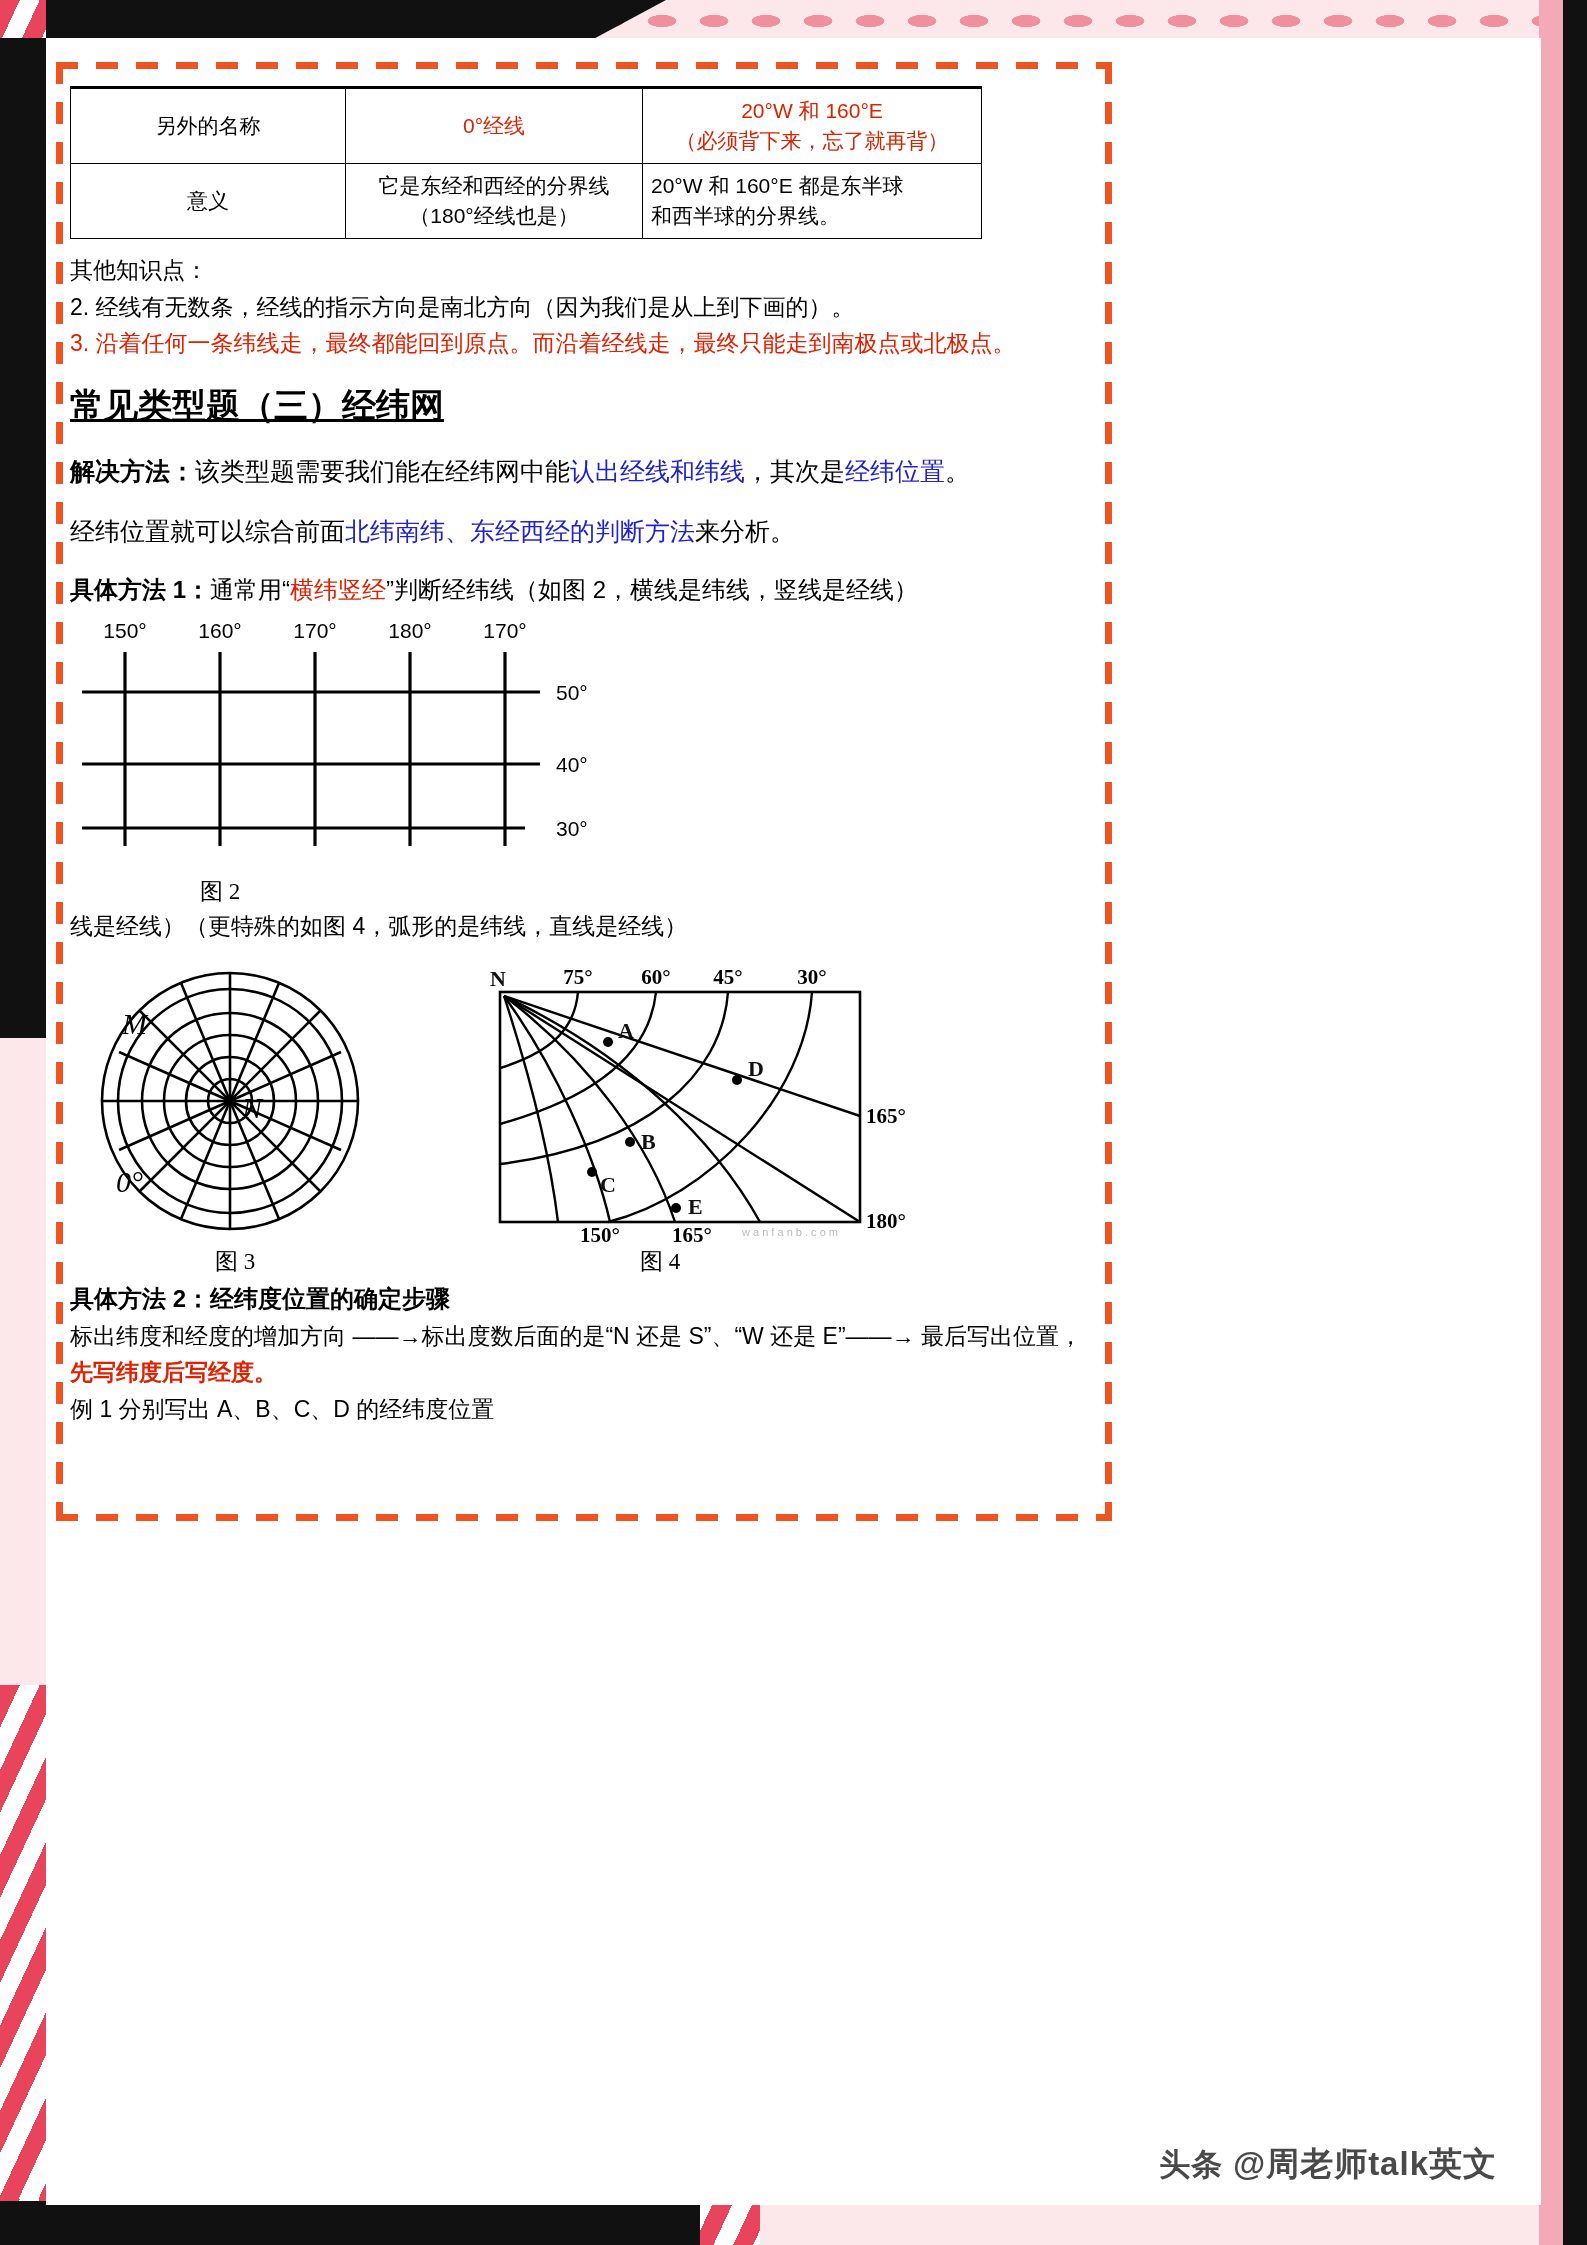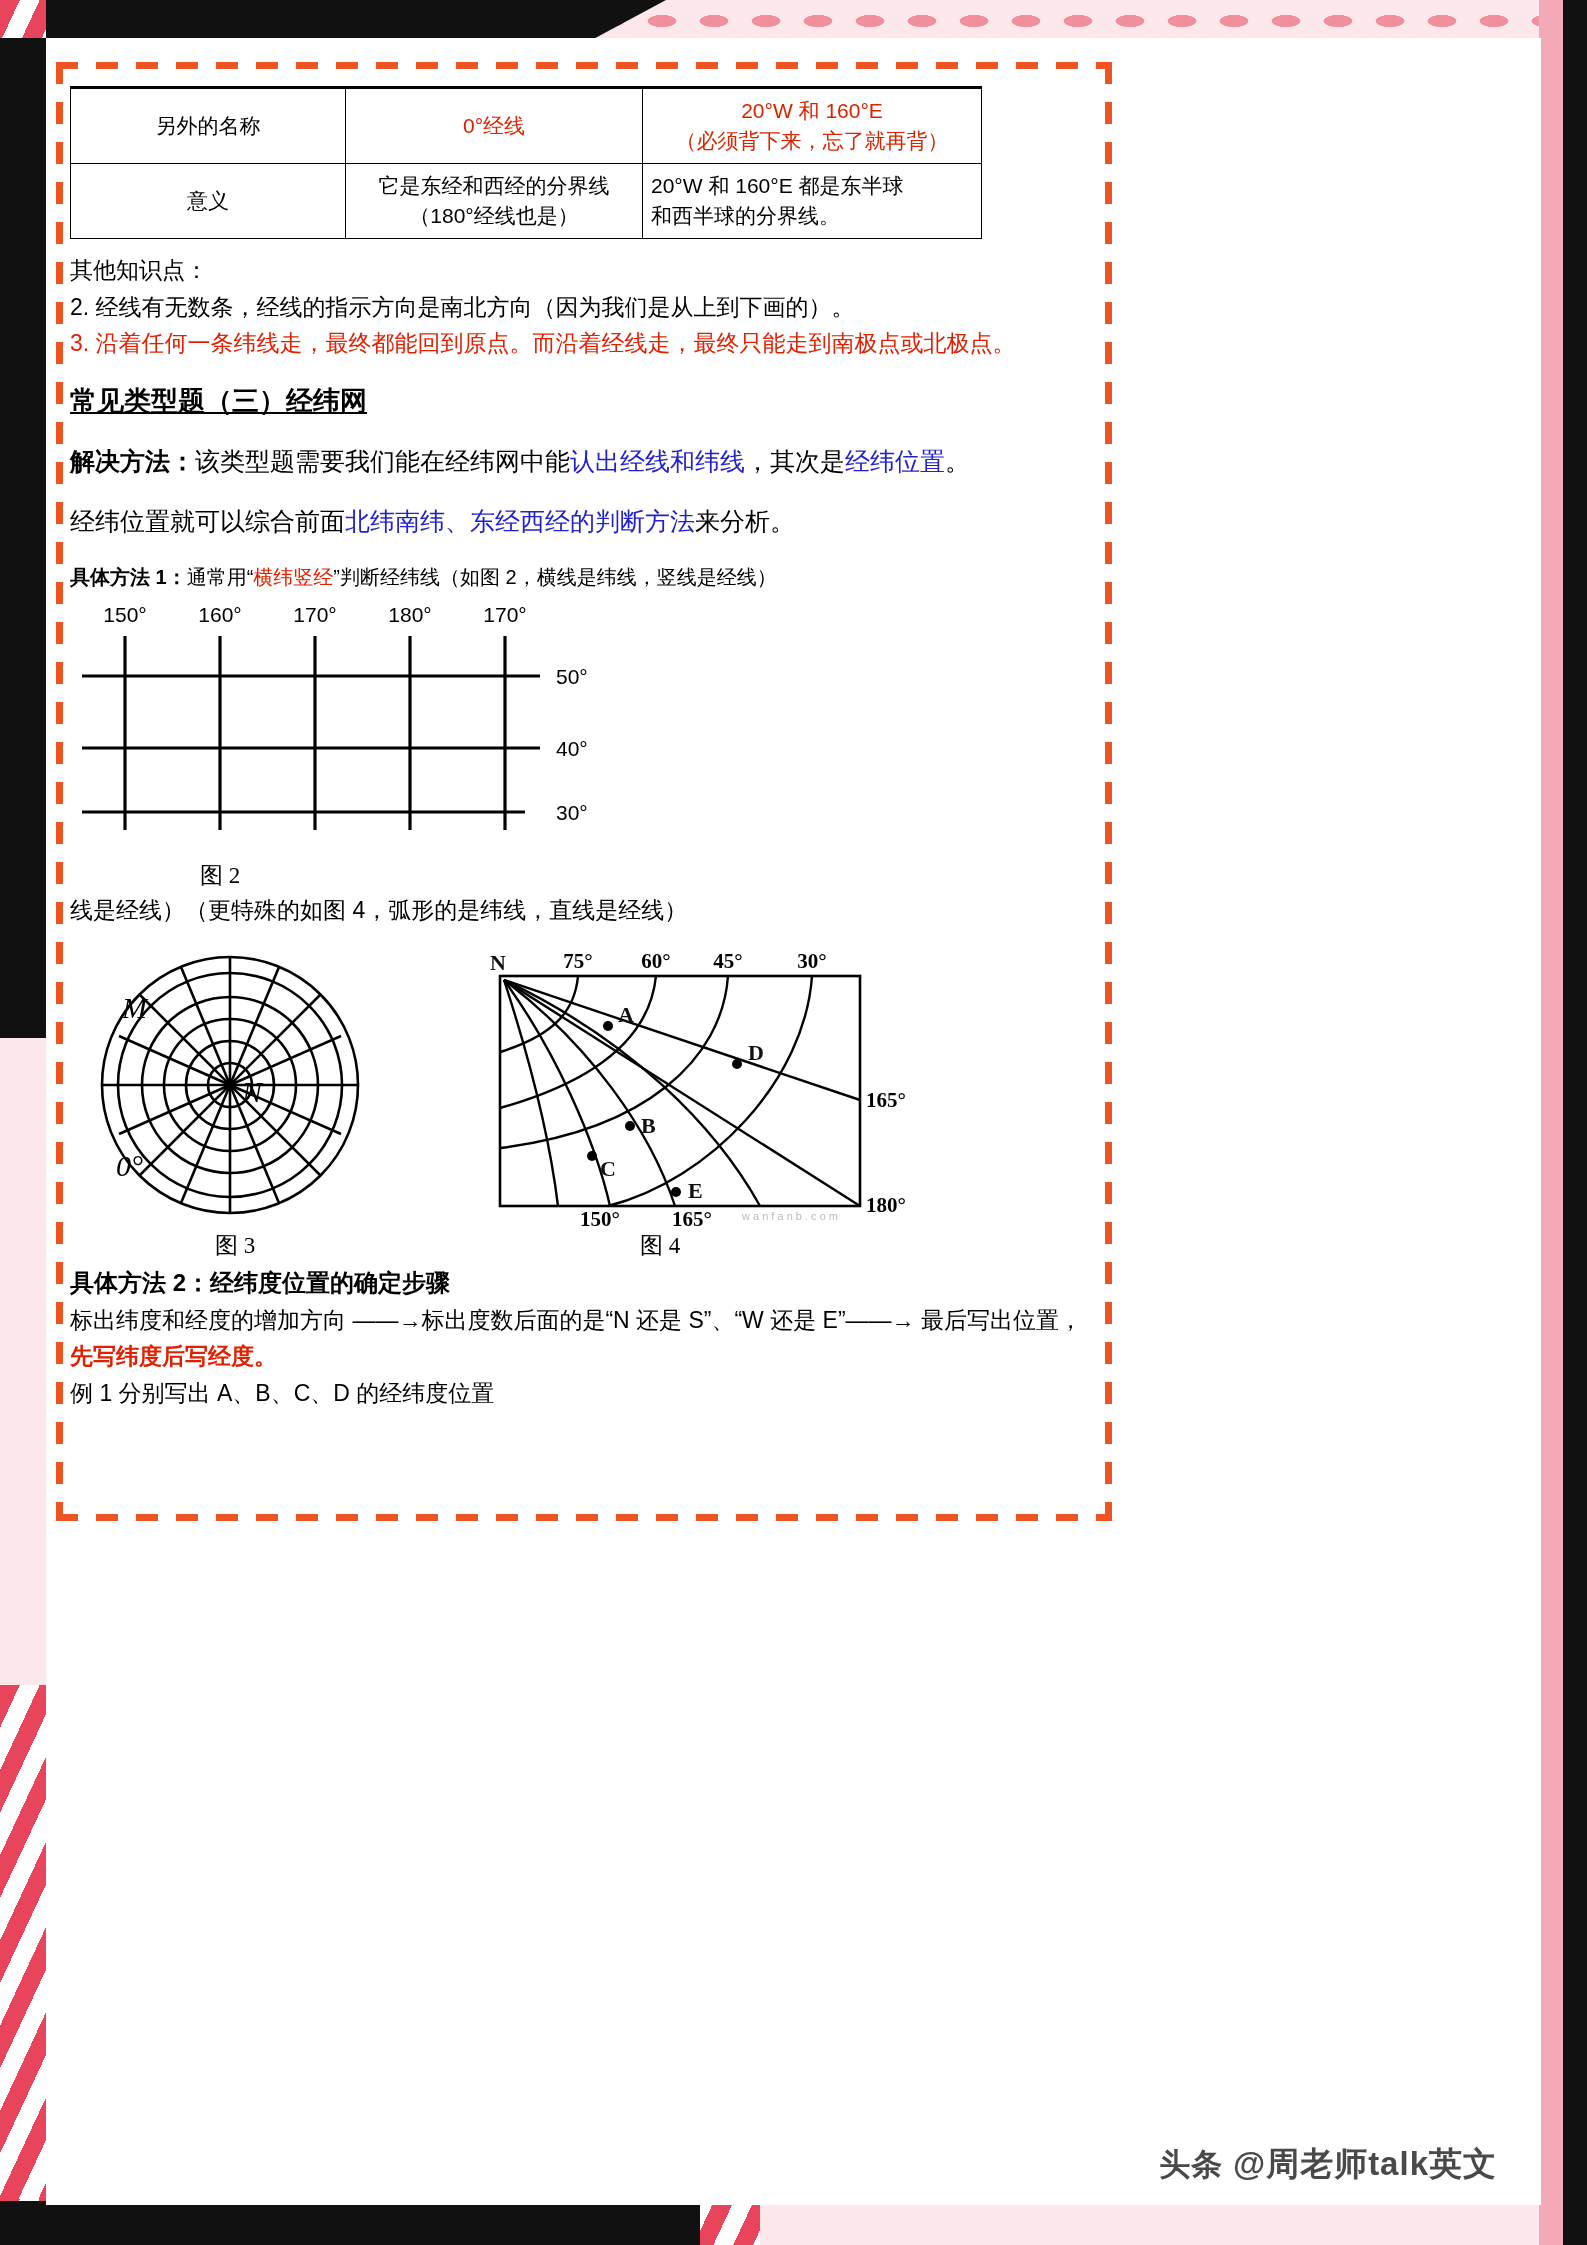--- a/index.html
+++ b/index.html
@@ -64,21 +64,21 @@
   .cellbox{min-height:62px;display:flex;flex-direction:column;justify-content:center;}
 
   
   .ln{font-size:23px;line-height:1.5;color:#000;margin:0;
       font-family:"Liberation Sans","DejaVu Sans",sans-serif;}
   .serifln{font-size:25px;line-height:1.55;color:#000;margin:0;
       font-family:"Liberation Serif","DejaVu Serif",serif;}
   .bold{font-weight:bold;}
   .blue{color:#2222cc;}
   .r{color:#e02000;}
-  .sec-title{font-size:27px;font-weight:bold;text-decoration:underline;
+  .sec-title{font-size:34px;font-weight:bold;text-decoration:underline;
      font-family:"Liberation Sans","DejaVu Sans",sans-serif;}
 
   .blk{margin-top:14px;}
   .tight{margin-top:2px;}
 
   
   .cap{font-size:23px;text-align:center;font-family:"Liberation Serif","DejaVu Serif",serif;}
 
   
   .wm{position:absolute;right:90px;bottom:58px;font-size:31px;font-weight:bold;color:#3a3a3a;
@@ -163,21 +163,21 @@
   <p class="sec-title" style="margin:22px 0 0 0;">常见类型题（三）经纬网</p>
 
   <p class="serifln" style="margin-top:24px;">
     <span class="bold">解决方法：</span><span>该类型题需要我们能在经纬网中能</span><span class="blue">认出经线和纬线</span><span>，其次是</span><span class="blue">经纬位置</span><span>。</span>
   </p>
 
   <p class="serifln" style="margin-top:22px;">
     <span>经纬位置就可以综合前面</span><span class="blue">北纬南纬、东经西经的判断方法</span><span>来分析。</span>
   </p>
 
-  <p class="ln" style="margin-top:20px;font-size:20px;">
+  <p class="ln" style="margin-top:20px;font-size:24px;">
     <span class="bold">具体方法 1：</span><span>通常用“</span><span class="r">横纬竖经</span><span>”判断经纬线（如图 2，横线是纬线，竖线是经线）</span>
   </p>
 
   <div style="margin-top:6px;">
     <svg id="fig2svg" width="560" height="260" viewBox="0 0 560 260">
       <g stroke="#000" stroke-width="3.2" fill="none">
 
         <line x1="55" y1="38" x2="55" y2="232"></line>
         <line x1="150" y1="38" x2="150" y2="232"></line>
         <line x1="245" y1="38" x2="245" y2="232"></line>

